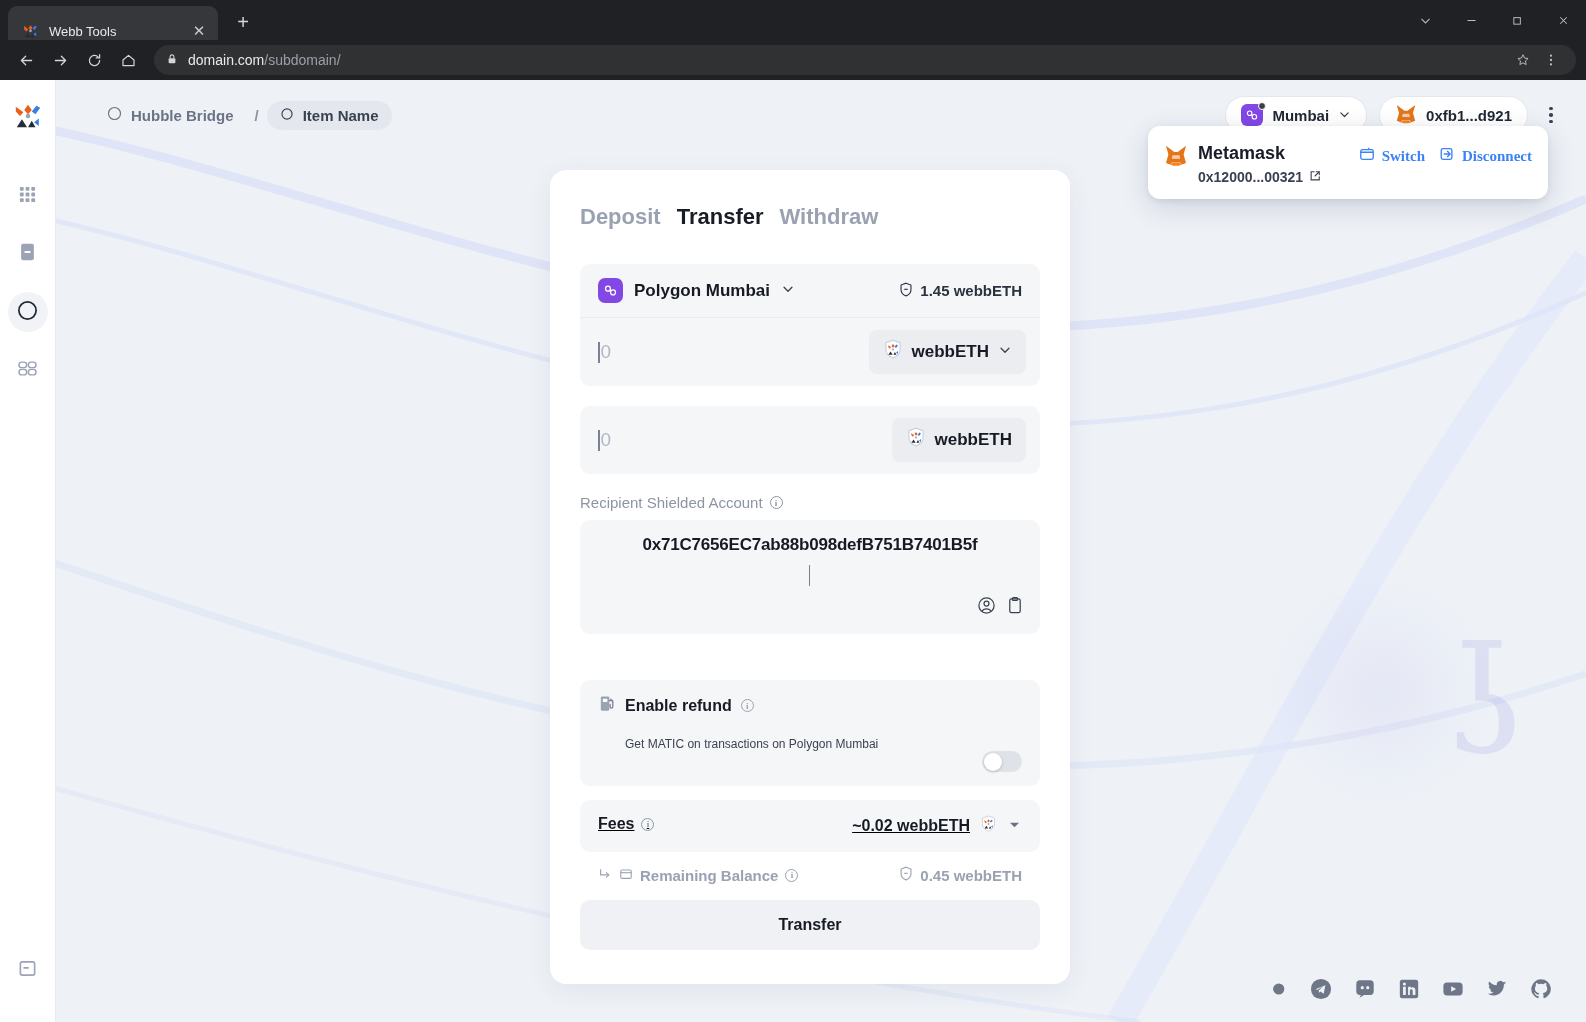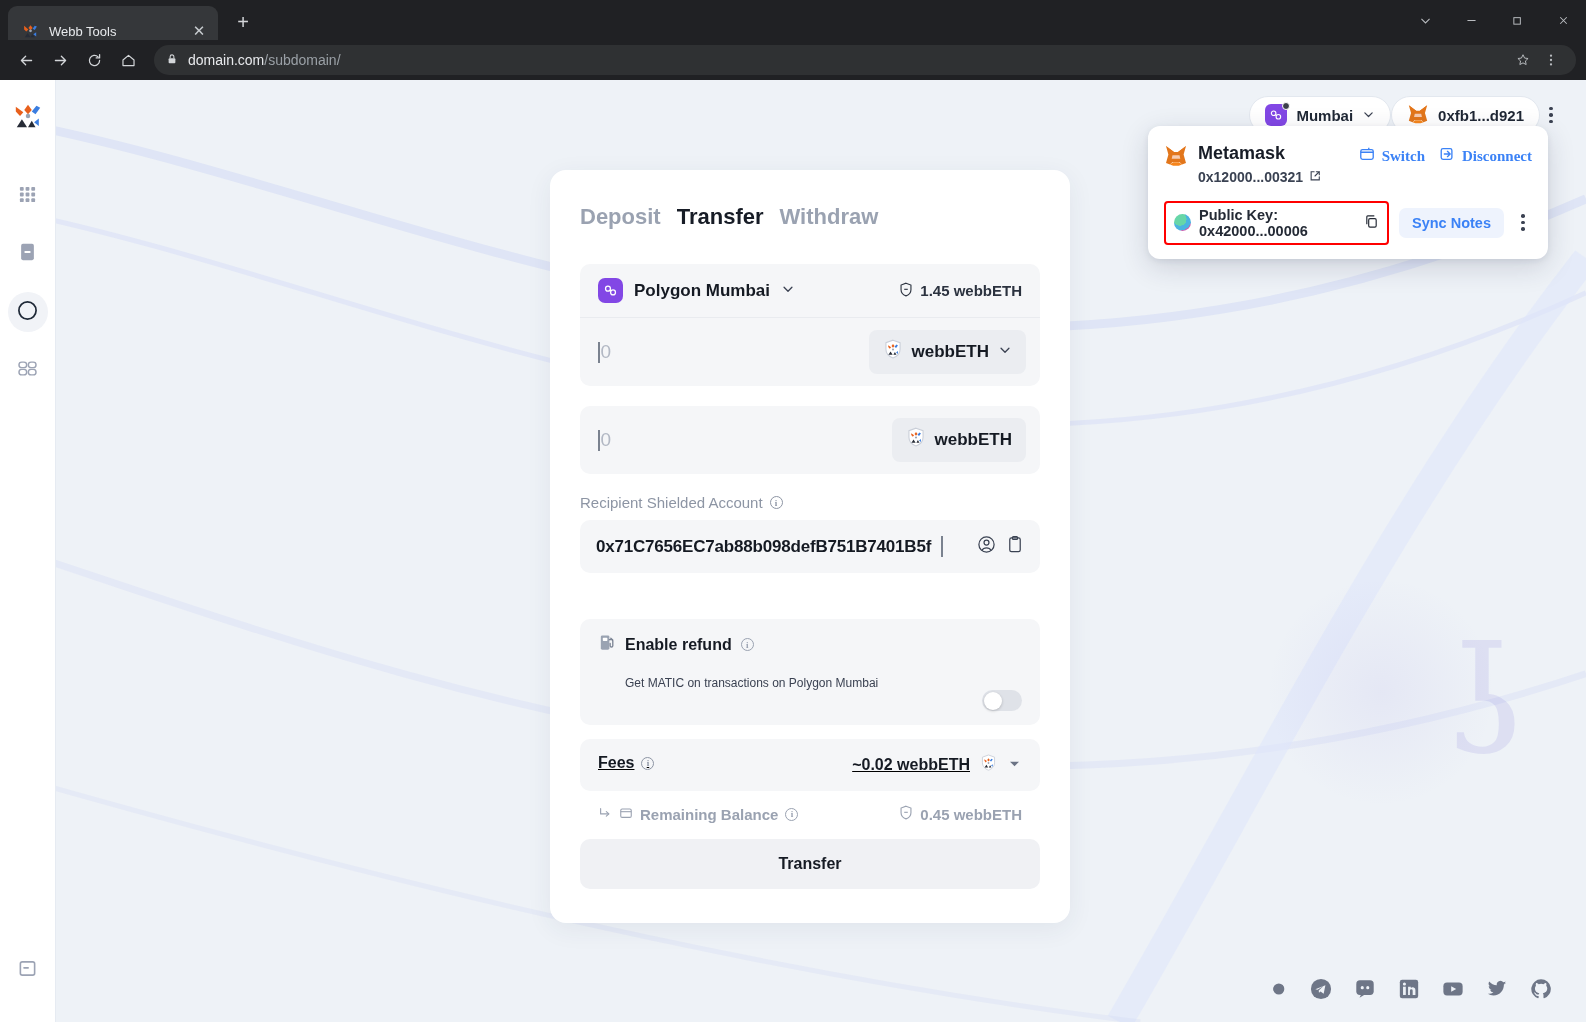--- a/index.html
+++ b/index.html
@@ -64,21 +64,21 @@
 
   
   .topbar { position: absolute; top: 0; left: 0; right: 0; height: 70px; display: flex; align-items: center;
     padding: 0 24px 0 38px; z-index: 6; }
   .breadcrumb { display: flex; align-items: center; gap: 6px; }
   .crumb { display: flex; align-items: center; gap: 9px; padding: 6px 13px; border-radius: 20px;
     font-size: 15px; font-weight: bold; color: #6b7385; }
   .crumb.last { background: #e4e8ee; color: #3a4252; }
   .crumb-sep { color: #8b93a3; font-weight: bold; font-size: 15px; margin: 0 2px; }
 
-  .topright { margin-left: auto; display: flex; align-items: center; gap: 0; position: relative; }
+  .topright { margin-left: auto; display: flex; align-items: center; gap: 12px; position: relative; }
   .pill {
     height: 38px; background: #ffffff; border: 1px solid #e3e8ef; border-radius: 20px;
     display: flex; align-items: center; gap: 9px; padding: 0 15px; font-size: 15px; font-weight: bold; color: #1f2734;
   }
   .chain-badge { width: 22px; height: 22px; border-radius: 6px; background: #8247e5; position: relative;
     display: flex; align-items: center; justify-content: center; flex: none; }
   .chain-badge .dot { position: absolute; top: -2px; right: -3px; width: 8px; height: 8px; border-radius: 50%;
     background: #3b3f4a; border: 1.5px solid #fff; }
   .kebab { width: 22px; height: 38px; display: flex; flex-direction: column; align-items: center; justify-content: center; gap: 3px; }
   .kebab i { width: 3.5px; height: 3.5px; border-radius: 50%; background: #3b4252; display: block; }
@@ -126,20 +126,21 @@
   .amt-input { flex: 1; font-size: 19px; color: #b2b8c4; font-weight: normal; display: flex; align-items: center; }
   .caret { display: inline-block; width: 1.5px; height: 21px; background: #7a828f; margin-right: 1px; }
   .token-chip { background: #ebedf1; border-radius: 8px; padding: 9px 14px; display: flex; align-items: center; gap: 9px;
     font-size: 17px; font-weight: bold; color: #151a23; }
   .token-chip.flat { background: #ebedf1; }
 
   .field-label { font-size: 15px; color: #8d95a4; display: flex; align-items: center; gap: 7px; margin-bottom: 9px; }
   .recipient {
     background: #f5f6f8; border-radius: 10px; padding: 15px 16px; display: flex; align-items: center; gap: 10px;
     margin-bottom: 46px;
+    flex-direction: column;
   }
   .recipient .val { font-size: 17px; font-weight: bold; color: #151a23; letter-spacing: -.2px; }
 
   .refund { background: #f5f6f8; border-radius: 10px; padding: 14px 18px; display: flex; align-items: flex-start; margin-bottom: 14px; flex-direction: column; }
   .refund-ttl { display: flex; align-items: center; gap: 9px; font-size: 16px; font-weight: bold; color: #151a23; }
   .refund-sub { font-size: 12px; color: #3b4252; margin-top: 20px; margin-left: 27px; }
   .toggle { margin-left: auto; width: 40px; height: 21px; border-radius: 11px; background: #dfe2e8; position: relative; align-self: center; }
   .toggle .knob { position: absolute; left: 1.5px; top: 1.5px; width: 18px; height: 18px; border-radius: 50%;
     background: #fff; box-shadow: 0 1px 3px rgba(0,0,0,.2); }
 
@@ -330,20 +331,40 @@
               <rect x="2.5" y="3" width="15" height="14" rx="2" stroke="currentColor" stroke-width="1.7" fill="none"></rect>
               <rect x="5.5" y="8.5" width="6" height="1.8" rx=".8" fill="currentColor"></rect>
             </svg>
         </span>
       </div>
     </div>
 
     <div class="content">
 
       <div class="topbar">
+        <div class="breadcrumb">
+          <div class="crumb">
+            <span>
+              <svg width="15" height="15" viewBox="0 0 18 18">
+                  <circle cx="9" cy="9" r="7.2" stroke="#6b7385" stroke-width="1.4" fill="none"></circle>
+                  <path d="M9 2a7 7 0 0 1 0 14 4.6 4.6 0 0 0 0-14z" fill="#6b7385"></path>
+                </svg>
+            </span>
+            <span>Hubble Bridge</span>
+          </div>
+          <span class="crumb-sep">/</span>
+          <div class="crumb last">
+            <span>
+              <svg width="14" height="14" viewBox="0 0 18 18">
+                  <circle cx="9" cy="9" r="6.5" stroke="#3a4252" stroke-width="1.5" fill="none"></circle>
+                </svg>
+            </span>
+            <span>Item Name</span>
+          </div>
+        </div>
 
         <div class="topright">
           <div class="pill">
             <span class="chain-badge">
               <svg width="14" height="14" viewBox="0 0 16 16" stroke="#fff" stroke-width="1.3" fill="none">
                 <circle cx="5.3" cy="6" r="2.6"></circle>
                   <circle cx="10.7" cy="10" r="2.6"></circle>
                   <path d="M7.3 7.6l1.4 .8"></path>
               </svg>
               <span class="dot"></span>
@@ -409,38 +430,20 @@
             <span class="link-act">
               <span>
                 <svg width="16" height="16" viewBox="0 0 18 18" stroke="#3b82f6" stroke-width="1.5" fill="none" stroke-linecap="round">
                     <rect x="2.5" y="3" width="12" height="12" rx="2"></rect>
                     <path d="M6 9h6M9.5 6l3 3-3 3"></path>
                   </svg>
               </span>
               <span>Disconnect</span>
             </span>
           </div>
-        </div>
-        <div class="acct-bottom">
-          <div class="pubkey-box">
-            <span class="globe"></span>
-            <span>Public Key: 0x42000...00006</span>
-            <span style="margin-left:auto">
-              <svg width="15" height="15" viewBox="0 0 16 16" stroke="#242a35" stroke-width="1.25" fill="none">
-                  <rect x="5" y="5" width="8" height="9" rx="1.4"></rect>
-                  <path d="M3 11V3a1 1 0 0 1 1-1h7"></path>
-                </svg>
-            </span>
-          </div>
-          <span class="sync-btn">Sync Notes</span>
-          <span class="kebab-sm">
-              <i></i>
-              <i></i>
-              <i></i>
-            </span>
         </div>
       </div>
 
       <div class="card">
 
         <div class="tabs">
           <span class="tab-lbl">Deposit</span>
           <span class="tab-lbl active">Transfer</span>
           <span class="tab-lbl">Withdraw</span>
         </div>

